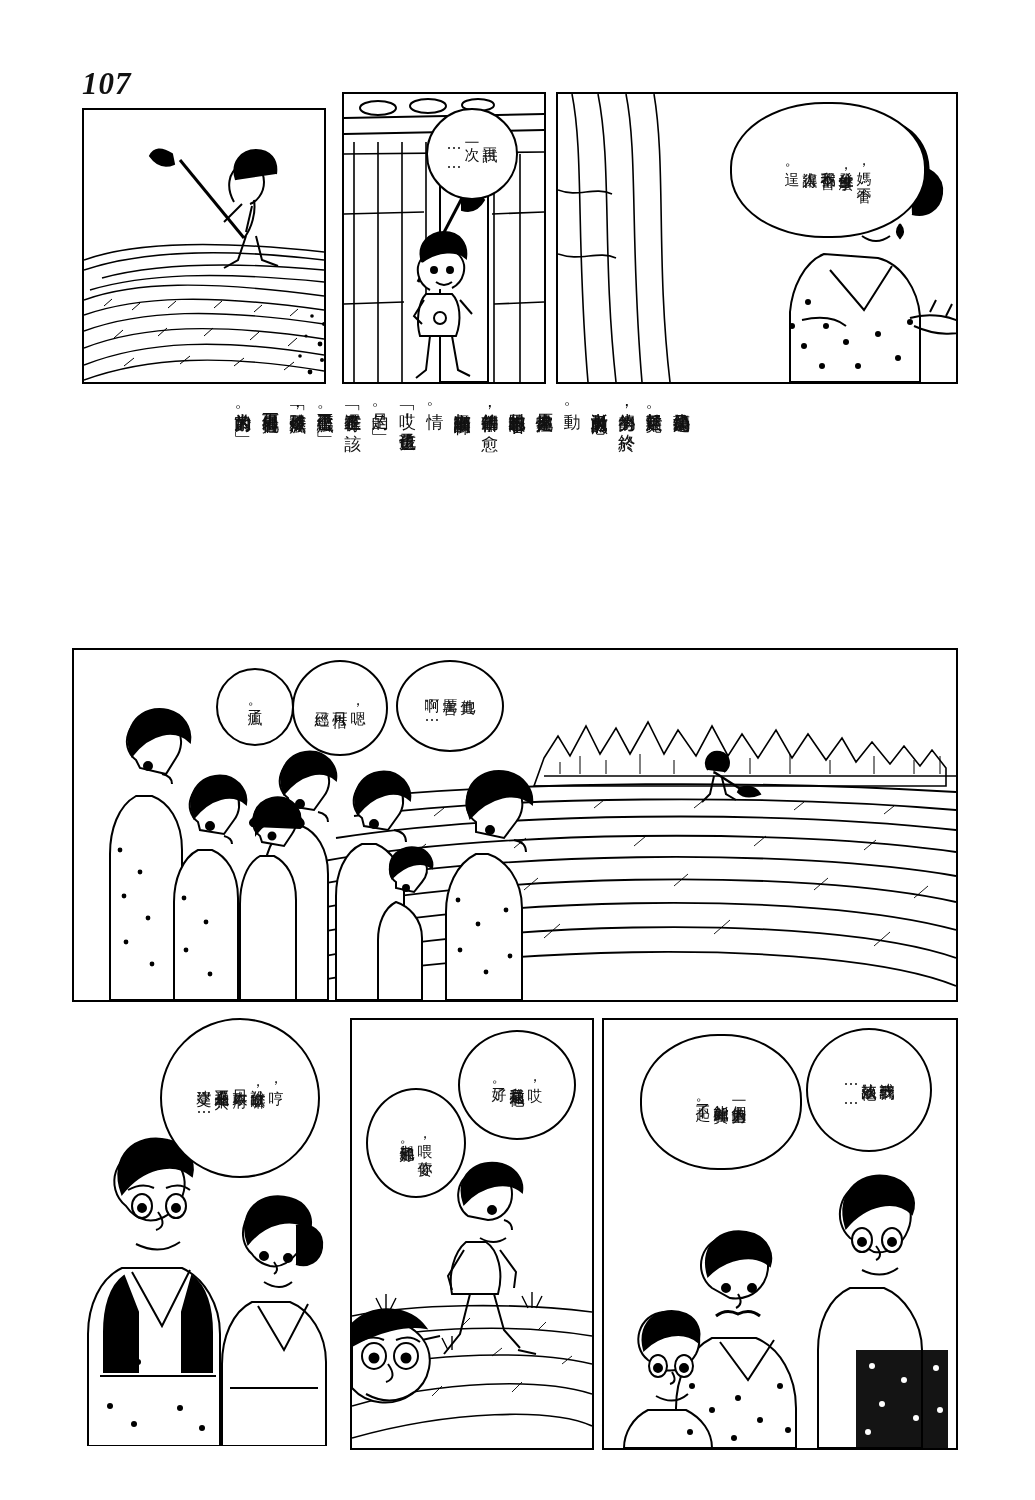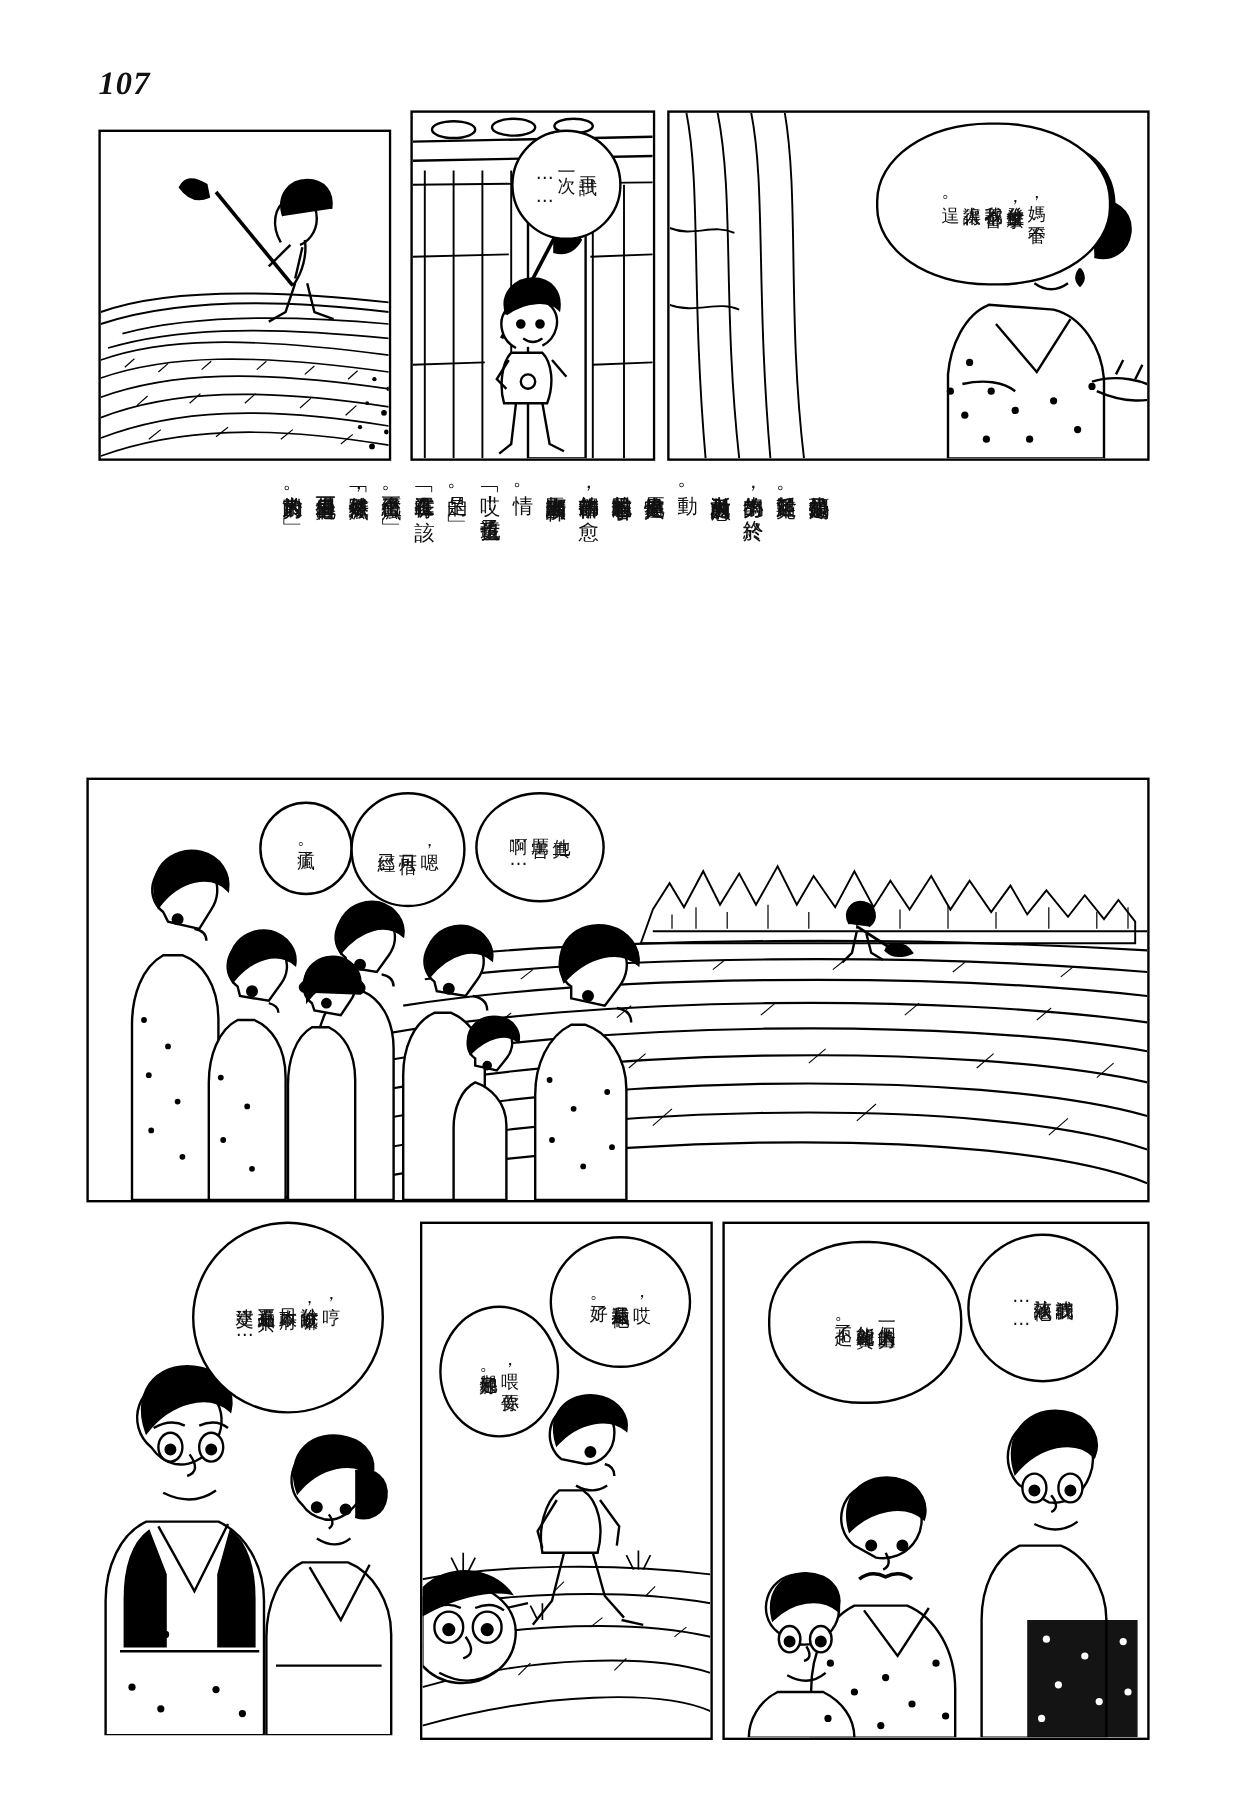--- a/index.html
+++ b/index.html
@@ -5,23 +5,23 @@
   html,body{margin:0;padding:0;}
   body{
     width:1035px;height:1500px;background:#ffffff;
     font-family:"DejaVu Sans","Liberation Sans",sans-serif;
     color:#111;position:relative;overflow:hidden;
   }
   .page{position:absolute;inset:0;}
 
   
   .page-number{
-    position:absolute;left:82px;top:54px;
+    position:absolute;left:82px;top:66px;
     font-family:"Liberation Serif","DejaVu Serif",serif;
-    font-style:italic;font-weight:bold;font-size:27px;letter-spacing:1px;
+    font-style:italic;font-weight:bold;font-size:31px;letter-spacing:1px;
   }
 
   
   .panel{position:absolute;border:2px solid #000;background:#fff;overflow:hidden;}
 
   
   .vtext{
     writing-mode:vertical-rl;text-orientation:upright;
     font-family:"DejaVu Sans","Liberation Sans",sans-serif;
     line-height:1.18;letter-spacing:1px;white-space:pre-wrap;

